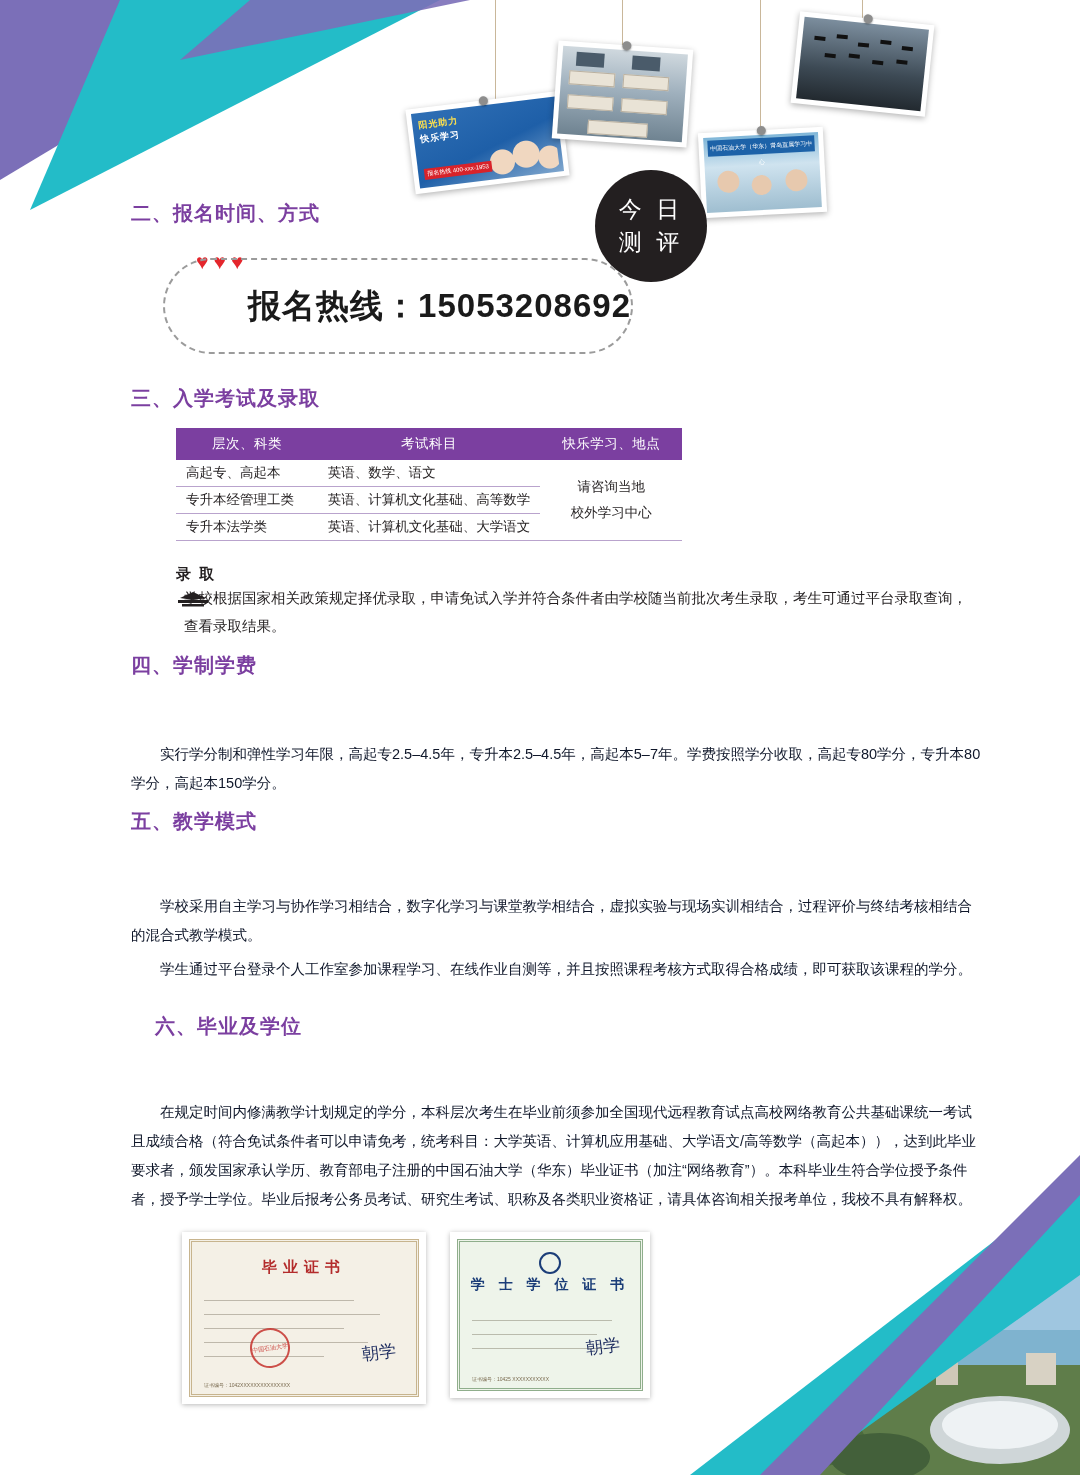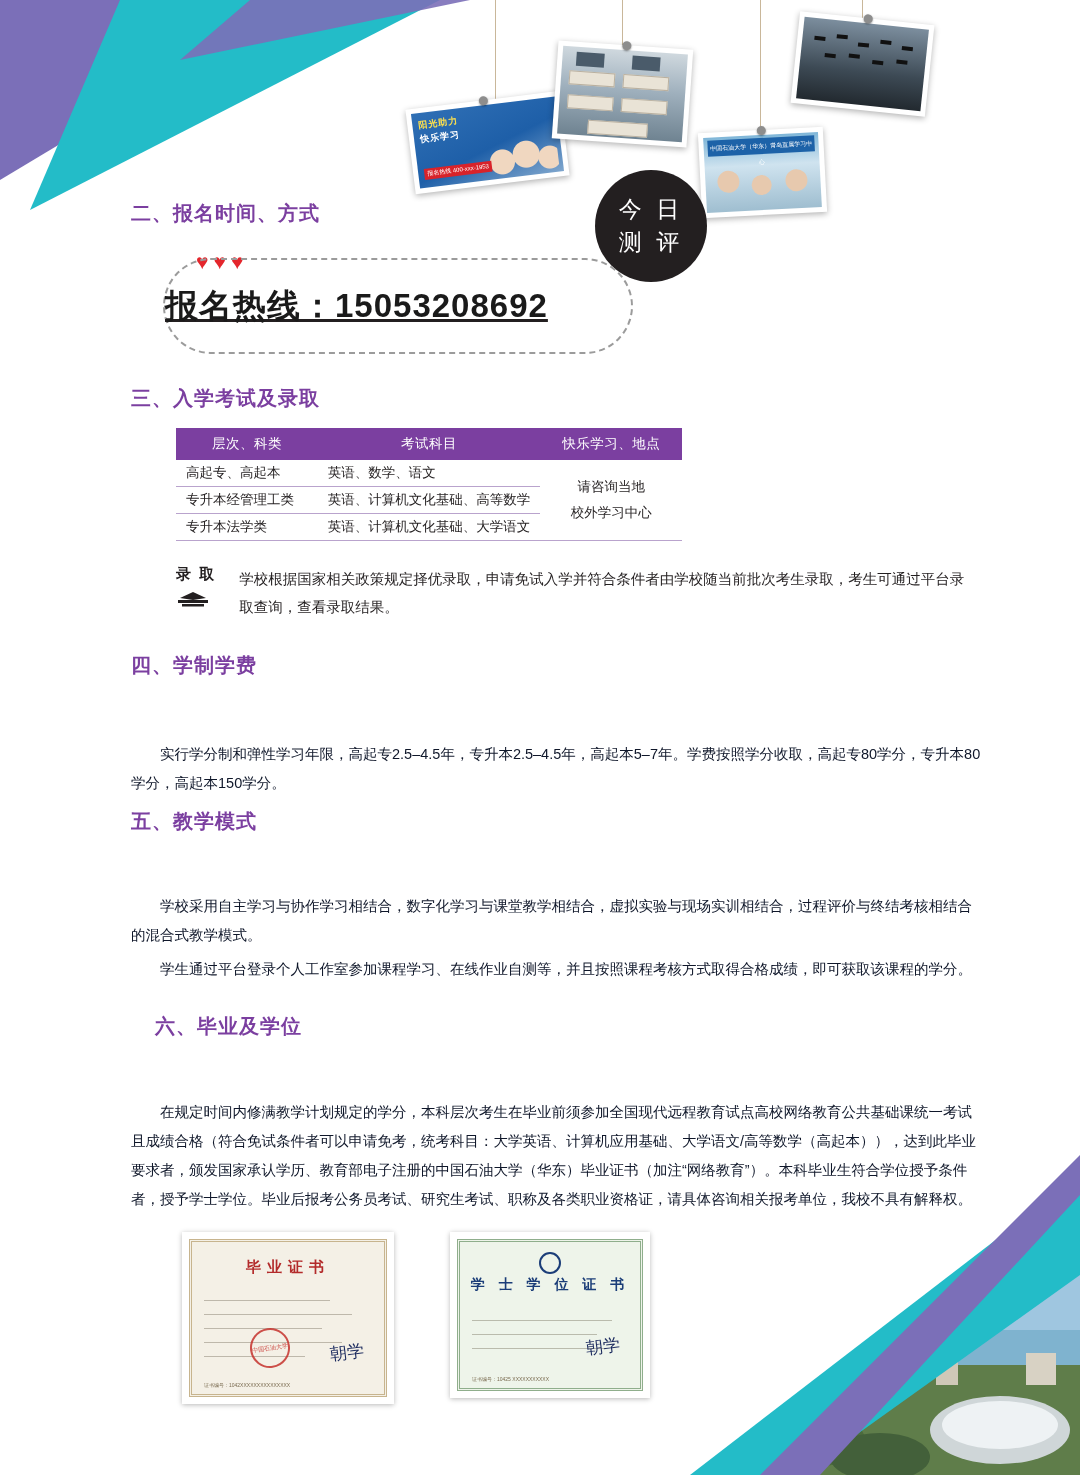--- a/index.html
+++ b/index.html
@@ -79,21 +79,21 @@
   .sec-title-2 { position: absolute; left: 131px; top: 200px; }
   .sec-title-3 { position: absolute; left: 131px; top: 385px; }
   .sec-title-4 { position: absolute; left: 131px; top: 652px; }
   .sec-title-5 { position: absolute; left: 131px; top: 808px; }
   .sec-title-6 { position: absolute; left: 131px; top: 1013px; margin-left: 24px; }
 
   
   .hotline {
     position: absolute; left: 163px; top: 258px; width: 470px; height: 96px;
     border: 2px dashed #9b9b9b; border-radius: 48px;
-    display: flex; align-items: center; justify-content: flex-start; text-decoration: underline;
+    display: flex; align-items: center; justify-content: flex-end;
   }
   .hotline .txt { font-size: 33px; font-weight: bold; letter-spacing: 1px; color: #1a1a1a; }
   .hearts { position: absolute; left: 196px; top: 250px; font-size: 21px; color: #e4262c; letter-spacing: 5px; }
 
   
   table.exam {
     position: absolute; left: 176px; top: 428px; width: 506px;
     border-collapse: collapse; font-size: 13.5px;
   }
   table.exam th {
@@ -101,39 +101,39 @@
     padding: 7px 6px; text-align: center; letter-spacing: .5px;
   }
   table.exam td {
     border-bottom: 1px solid #b9a3cd;
     padding: 4px 10px; color: #231f20; white-space: nowrap;
   }
   table.exam td.c2 { text-align: left; }
   table.exam td.mid { text-align: center; line-height: 1.9; }
 
   
-  .adm { position: absolute; left: 176px; top: 565px; width: 790px; display: flex; }
+  .adm { position: absolute; left: 176px; top: 565px; width: 790px; display: flex; flex-direction: column; }
   .adm-label { font-size: 15px; font-weight: bold; letter-spacing: 2px; width: 60px; }
   .adm-ico { position: absolute; left: 176px; top: 588px; width: 34px; height: 20px; }
   .adm-text { font-size: 14.5px; line-height: 1.95; color: #231f20; margin-left: 8px; }
 
   .para { position: absolute; font-size: 14.5px; line-height: 2.0; color: #0f172a; margin-top: 40px; }
   .p4 { left: 131px; top: 700px; width: 850px; text-indent: 2em; }
   .p5a { left: 131px; top: 852px; width: 850px; text-indent: 2em; }
   .p5b { left: 131px; top: 915px; width: 850px; text-indent: 2em; }
   .p6 { left: 131px; top: 1058px; width: 850px; text-indent: 2em; }
 
   
   .certs { position: absolute; left: 182px; top: 1232px; width: 470px; height: 180px; }
   .cert {
     position: absolute; top: 0; padding: 7px; background: #fff;
     box-shadow: 0 1px 5px rgba(0,0,0,.28);
   }
   .cert-inner { width: 100%; height: 100%; position: relative; overflow: hidden; }
-  .c1 { left: 0; width: 212px; height: 172px; }
+  .c1 { left: 0; width: 244px; height: 172px; }
   .c1 .cert-inner { background: #f4f0e6; border: 3px double #c7b48e; }
   .c1 .ttl { text-align: center; color: #b32b2b; font-size: 15px; font-weight: bold; letter-spacing: 6px; margin-top: 16px; }
   .c2c { left: 268px; width: 200px; height: 166px; }
   .c2c .cert-inner { background: #eef4ea; border: 3px double #8fae8c; }
   .c2c .ttl { text-align: center; color: #1b3d78; font-size: 14px; font-weight: bold; letter-spacing: 5px; margin-top: 34px; }
   .cert .lines { position: absolute; left: 12px; right: 12px; top: 58px; }
   .cert .ln { height: 1px; background: rgba(90,80,60,.35); margin-bottom: 13px; }
   .cert .seal {
     position: absolute; left: 58px; bottom: 26px; width: 40px; height: 40px;
     border: 2px solid #c6332e; border-radius: 50%; color: #c6332e; font-size: 6px;

